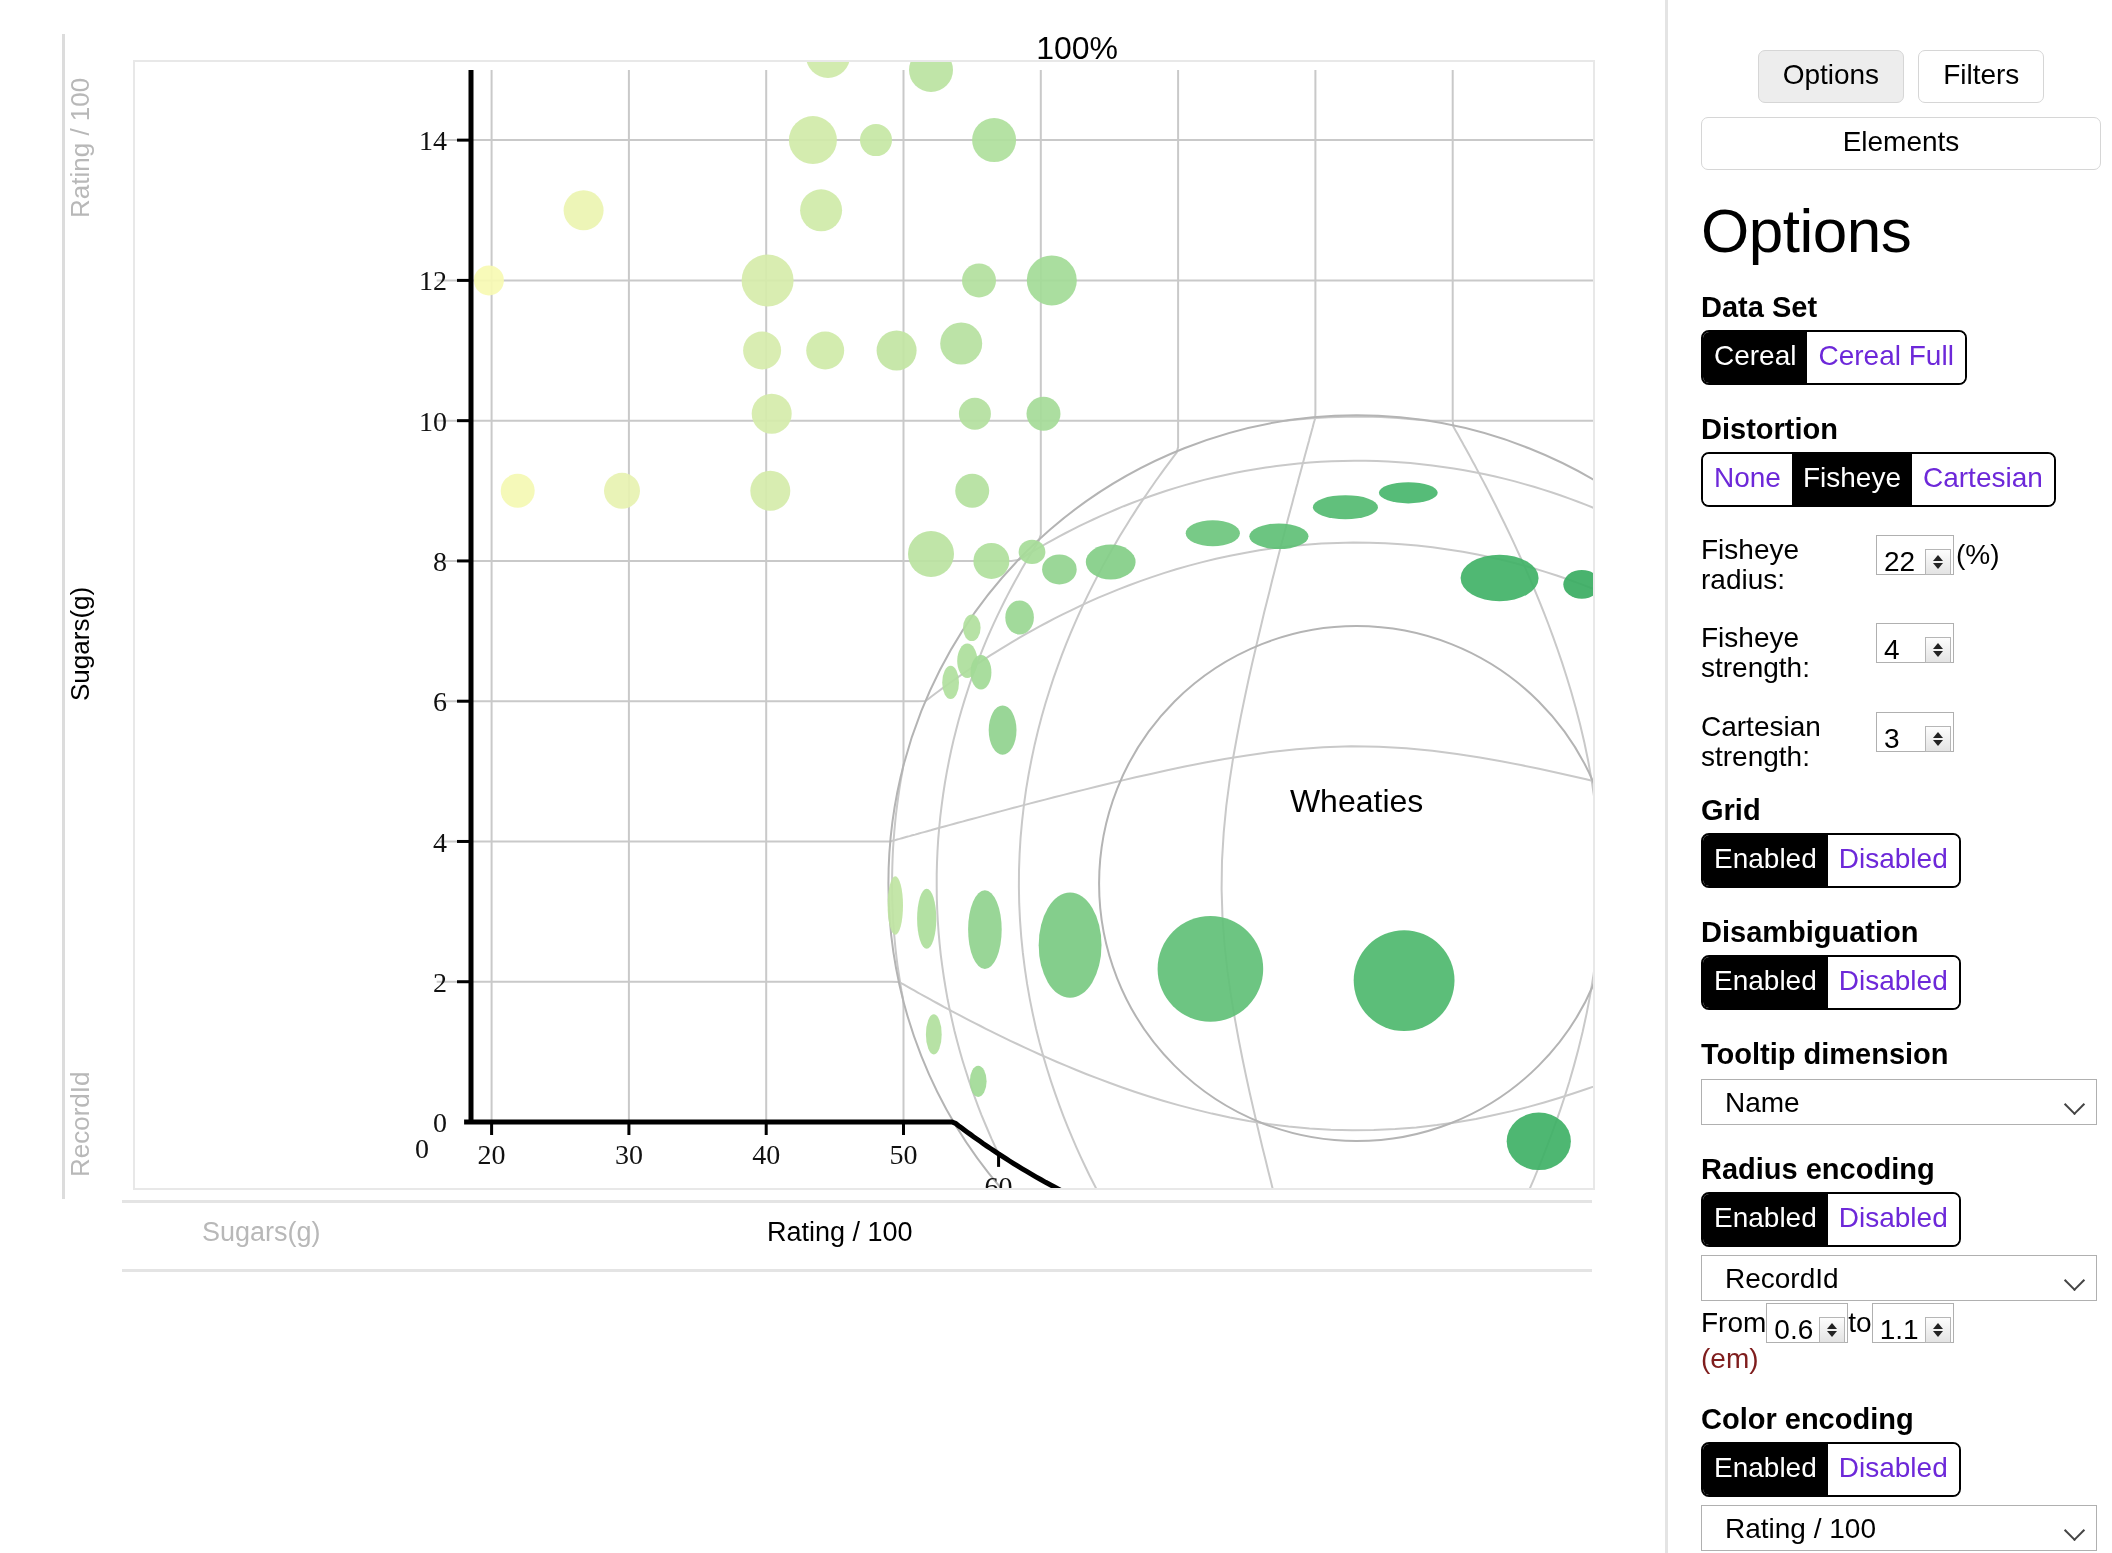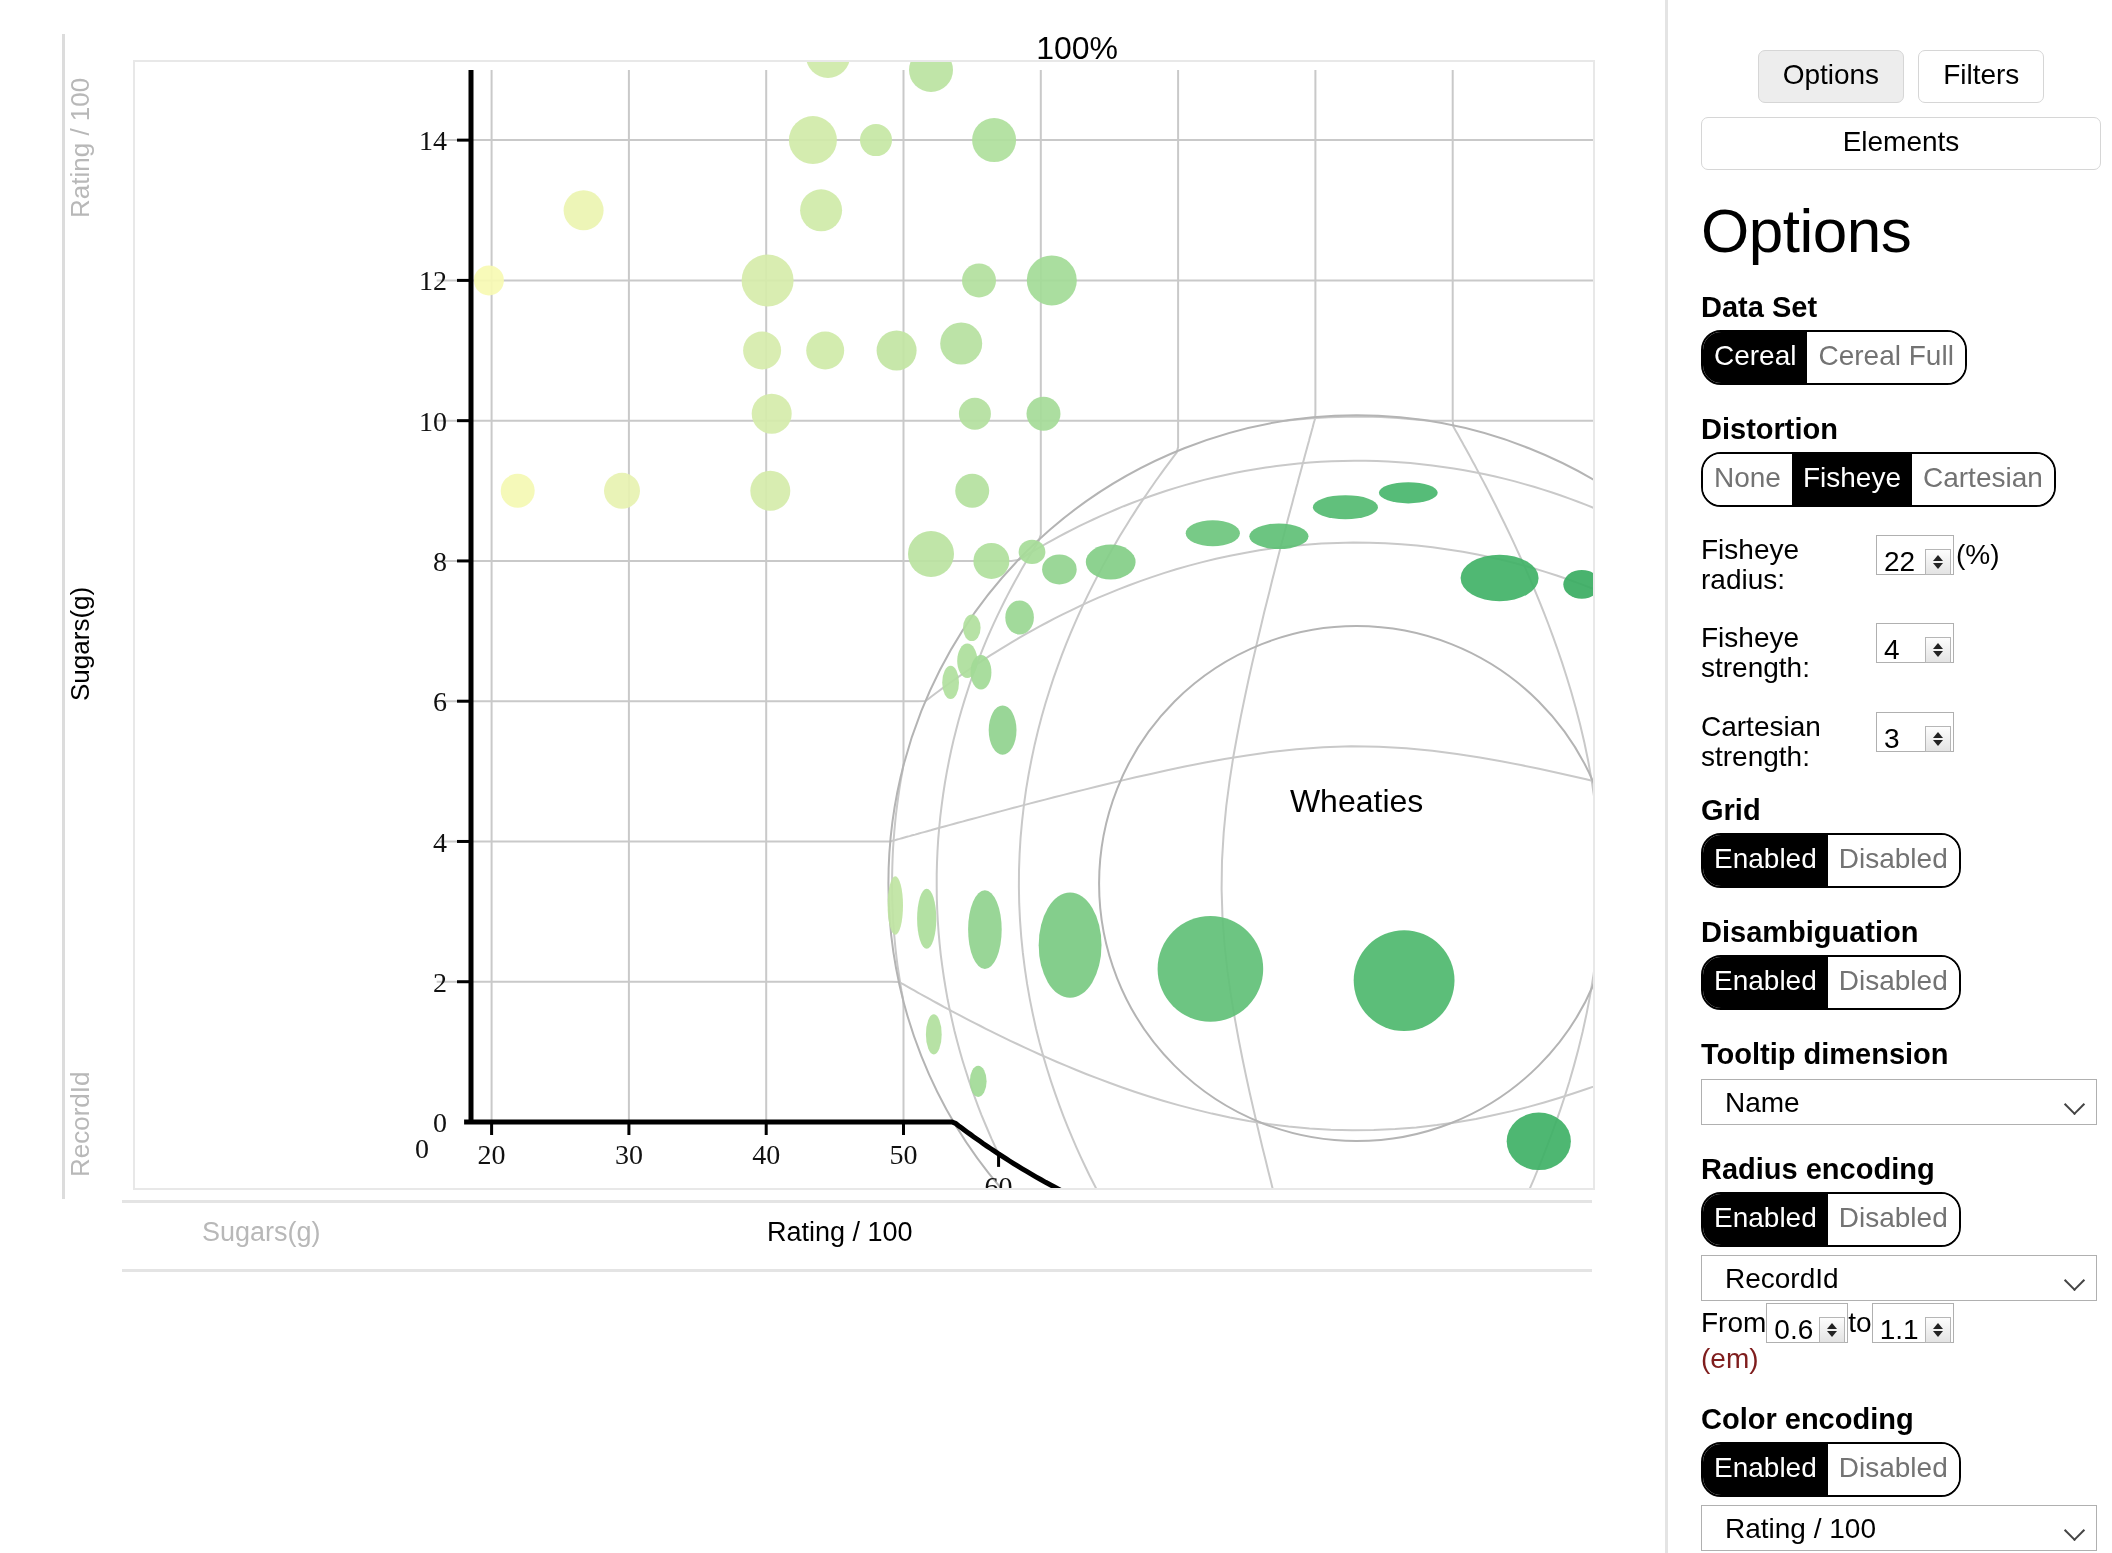--- a/index.html
+++ b/index.html
@@ -100,25 +100,25 @@
   }
   .section-head {
     font-size: 29px; font-weight: bold; color: #000;
     margin: 28px 0 6px 0;
   }
   .section-head.tight { margin-top: 22px; }
 
   
   .seg {
     display: inline-flex; border: 2px solid #000;
-    border-radius: 20px; overflow: hidden; background: #fff;
+    border-radius: 8px; overflow: hidden; background: #fff;
   }
   .seg-item {
     font-size: 28px; line-height: 1; padding: 10px 11px 13px 11px;
-    color: #737373; background: #fff; cursor: pointer; white-space: nowrap;
+    color: #6d28d9; background: #fff; cursor: pointer; white-space: nowrap;
   }
   .seg-item.on { background: #000; color: #fff; }
 
   
   .fieldrow { display: flex; align-items: flex-start; margin-top: 28px; }
   .fieldlabel {
     font-size: 28px; color: #000; line-height: 1.08;
     width: 175px; flex: 0 0 175px;
   }
   .spin {

